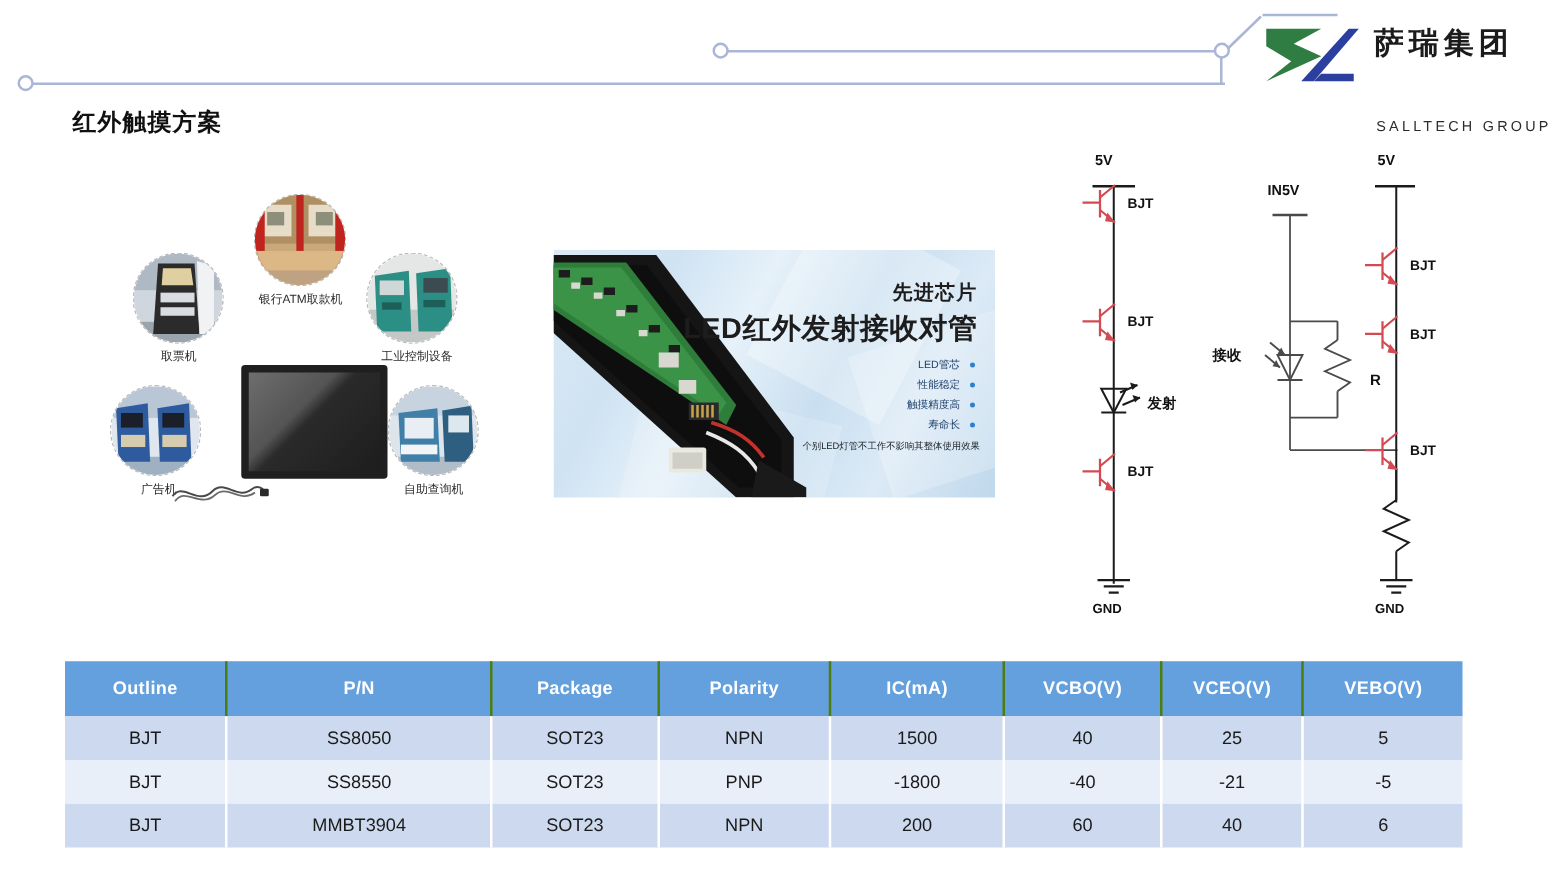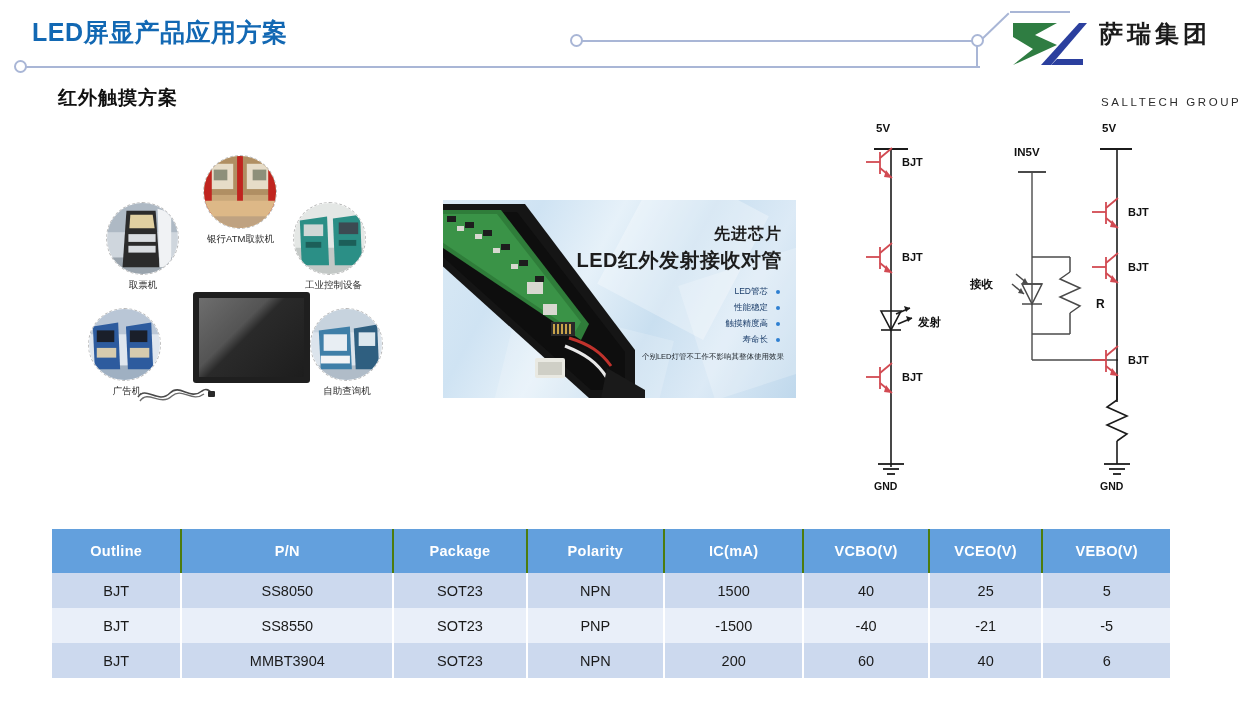--- a/index.html
+++ b/index.html
@@ -81,21 +81,21 @@
     overflow:hidden;
     background:linear-gradient(118deg,#dbeaf5 0%,#cfe3f3 22%,#e6f1f9 40%,#c9dff0 60%,#dceaf6 78%,#bfd8ec 100%);
   }
   .banner-facet { position:absolute; background:rgba(255,255,255,0.30); }
   #banner-title1 {
     position:absolute; right:14px; top:24px;
     font-size:16px; font-weight:bold; color:#1d1d1d; letter-spacing:1px;
   }
   #banner-title2 {
     position:absolute; right:14px; top:47px;
-    font-size:20px; font-weight:bold; color:#1d1d1d; letter-spacing:0.5px;text-align:right;
+    font-size:23px; font-weight:bold; color:#1d1d1d; letter-spacing:0.5px;text-align:right;
   }
   .banner-bullet {
     position:absolute; right:28px;
     font-size:8.5px; color:#1d3f6b; white-space:nowrap;
   }
   .banner-bullet::after {
     content:""; position:absolute; right:-12px; top:4px;
     width:4px; height:4px; border-radius:50%; background:#2e7fd1;
   }
   #banner-footnote {
@@ -128,21 +128,20 @@
   }
   #spec-table td:last-child { border-right:none; }
   #spec-table tbody tr:nth-child(odd)  td { background:#ccd9ee; }
   #spec-table tbody tr:nth-child(even) td { background:#e9eff9; }
 </style>
 </head>
 <body>
 
 <div id="header">
 
-  <div id="page-title">LED屏显产品应用方案</div>
 
   <div class="conn-line" style="left:20px;  top:66px;  width:960px; height:2px;"></div>
   <div class="conn-line" style="left:578px; top:40px;  width:400px; height:2px;"></div>
   <div class="conn-line" style="left:976px; top:40px;  width:2px;   height:28px;"></div>
   <div class="conn-line" style="left:1010px;top:11px;  width:60px;  height:2px;"></div>
   <div class="conn-diag" style="left:980px; top:40px;  width:40px; transform:rotate(-44deg);"></div>
 
   <div class="conn-node" style="left:14px;  top:60px;"></div>
   <div class="conn-node" style="left:570px; top:34px;"></div>
   <div class="conn-node" style="left:971px; top:34px;"></div>
@@ -449,21 +448,21 @@
       <td>1500</td>
       <td>40</td>
       <td>25</td>
       <td>5</td>
     </tr>
     <tr>
       <td>BJT</td>
       <td>SS8550</td>
       <td>SOT23</td>
       <td>PNP</td>
-      <td>-1500</td>
+      <td>-1800</td>
       <td>-40</td>
       <td>-21</td>
       <td>-5</td>
     </tr>
     <tr>
       <td>BJT</td>
       <td>MMBT3904</td>
       <td>SOT23</td>
       <td>NPN</td>
       <td>200</td>

